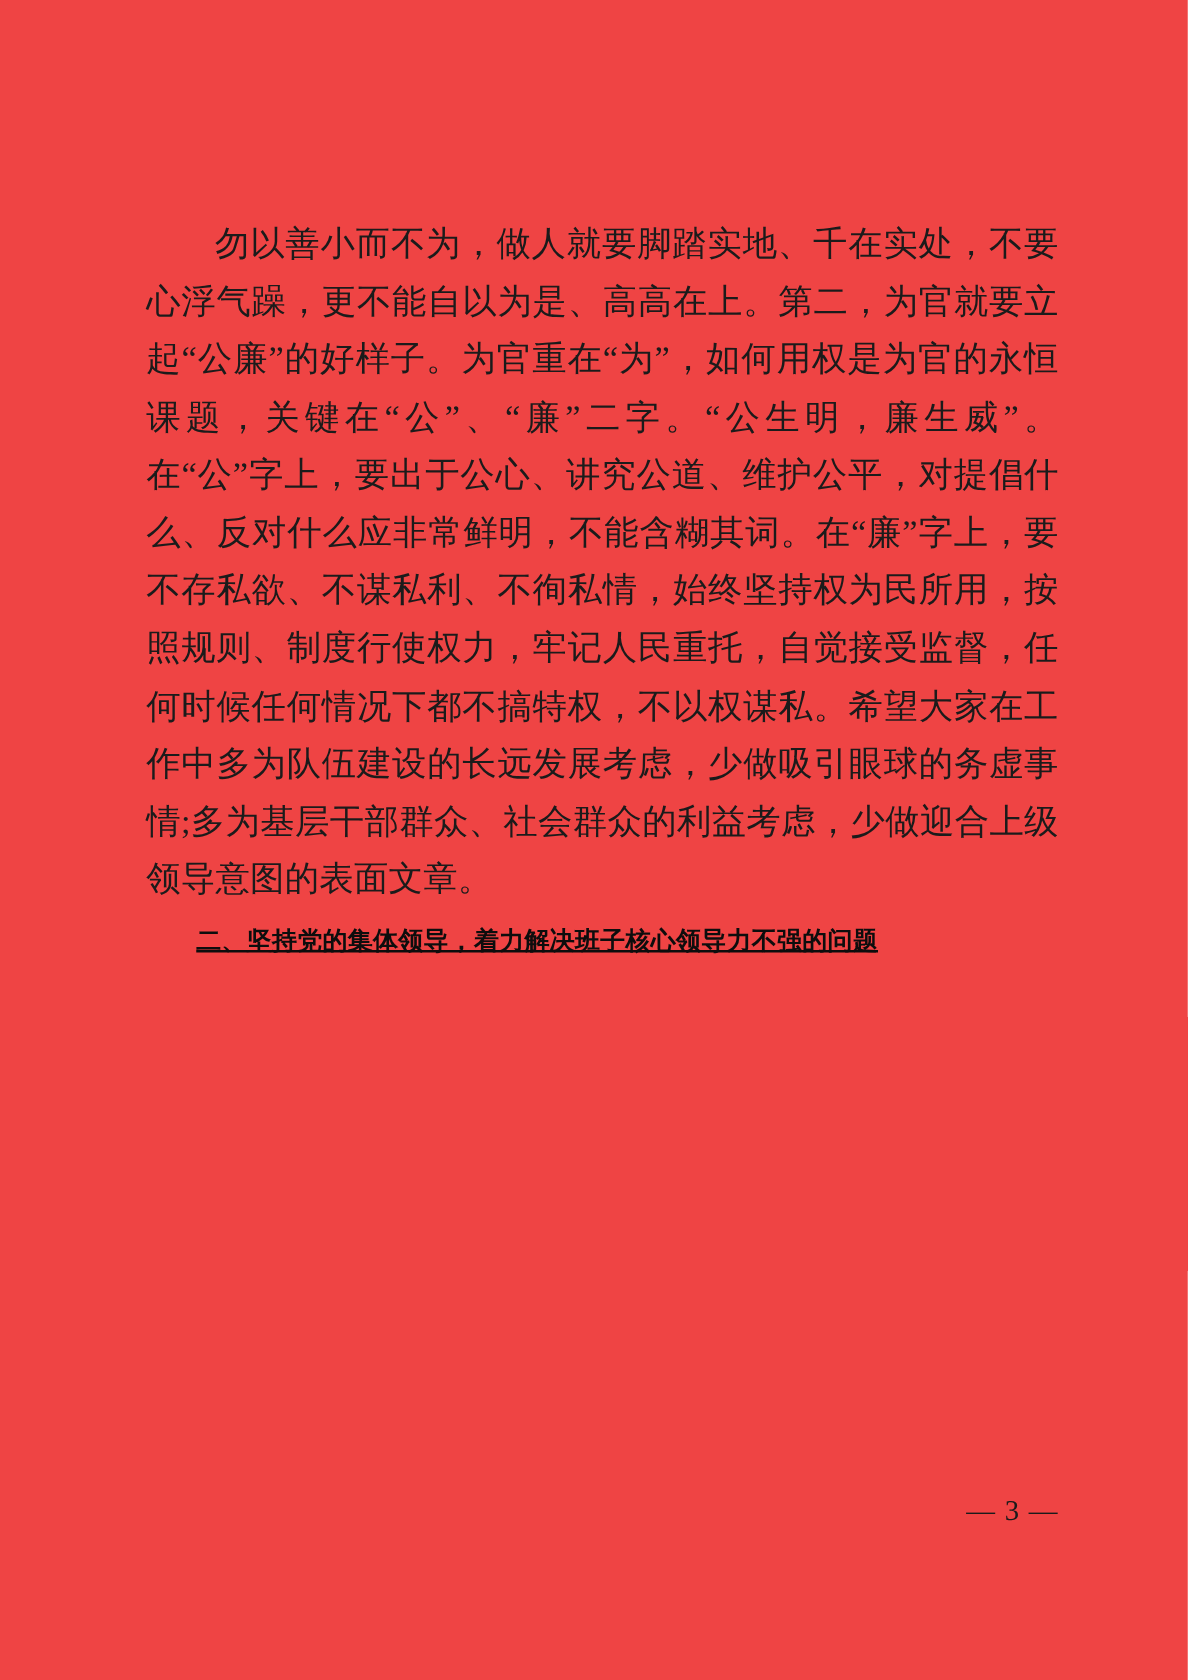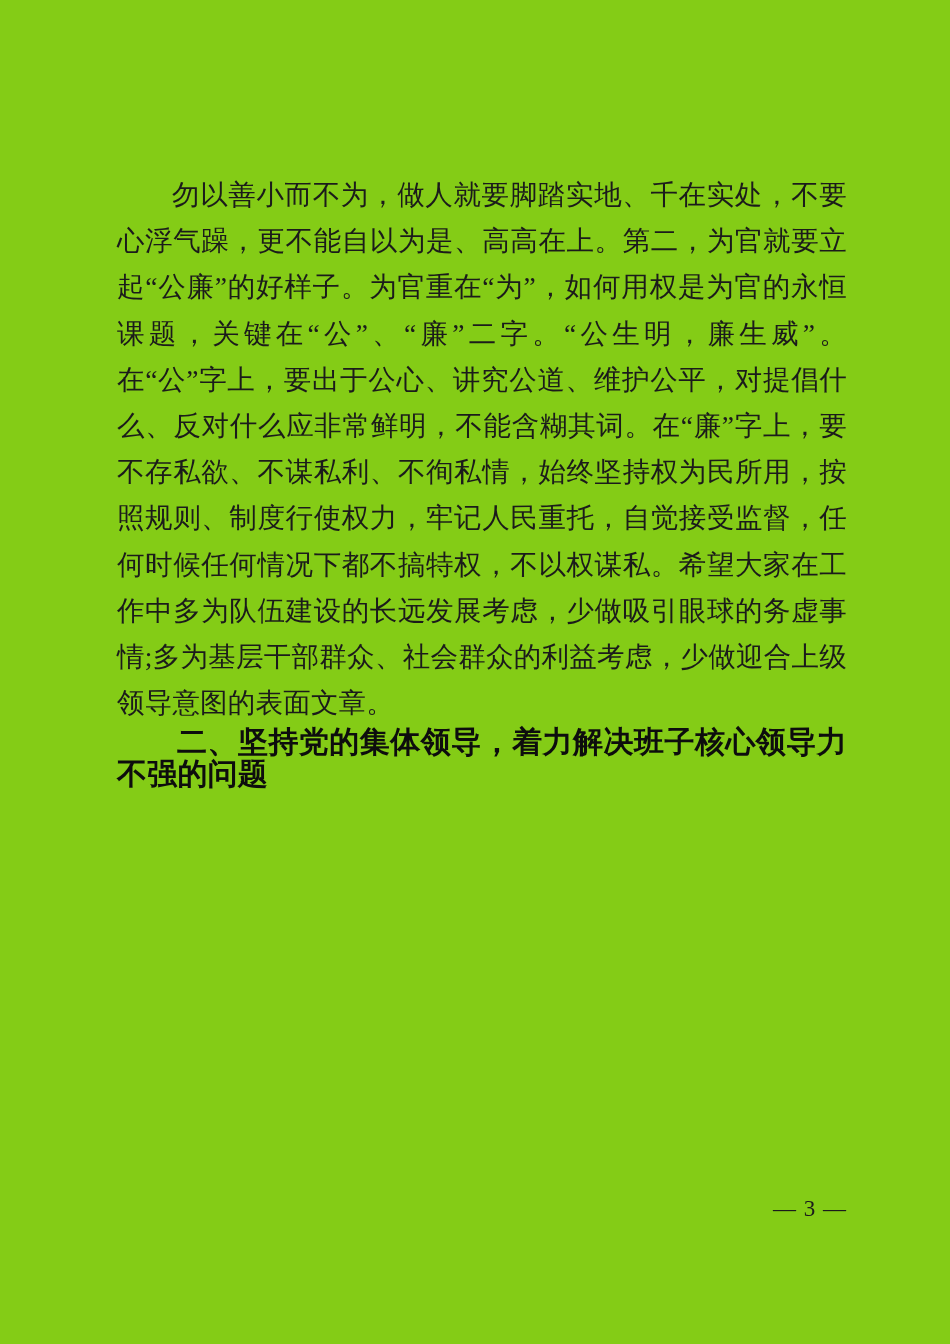--- a/index.html
+++ b/index.html
@@ -6,21 +6,21 @@
     margin: 0;
     padding: 0;
   }
   body {
     background: #ffffff;
   }
   .page {
     position: relative;
     width: 950px;
     height: 1344px;
-    background: #84cc16;
+    background: #ef4444;
     margin: 0 auto;
     overflow: hidden;
     box-sizing: border-box;
   }
   .content {
     position: absolute;
     left: 117px;
     top: 172px;
     width: 730px;
   }
@@ -31,29 +31,30 @@
     color: #1b1b1b;
     text-align: justify;
     text-justify: inter-ideograph;
     text-indent: 2em;
     margin: 0;
     letter-spacing: 0.2px;
     font-weight: 400;
   }
   .heading {
     font-family: "Liberation Sans", "DejaVu Sans", sans-serif;
-    font-size: 30px;
-    line-height: 32px;
+    font-size: 20px;
+    line-height: 55px;
     color: #0d0d0d;
     font-weight: 700;
     text-align: justify;
     text-justify: inter-ideograph;
     text-indent: 2em;
     margin: 0;
     letter-spacing: 0.2px;
+    text-decoration: underline;
   }
   .footer {
     position: absolute;
     left: 0;
     right: 103px;
     top: 1196px;
     text-align: right;
     font-family: "Liberation Serif", "DejaVu Serif", serif;
     font-size: 23px;
     color: #1b1b1b;

